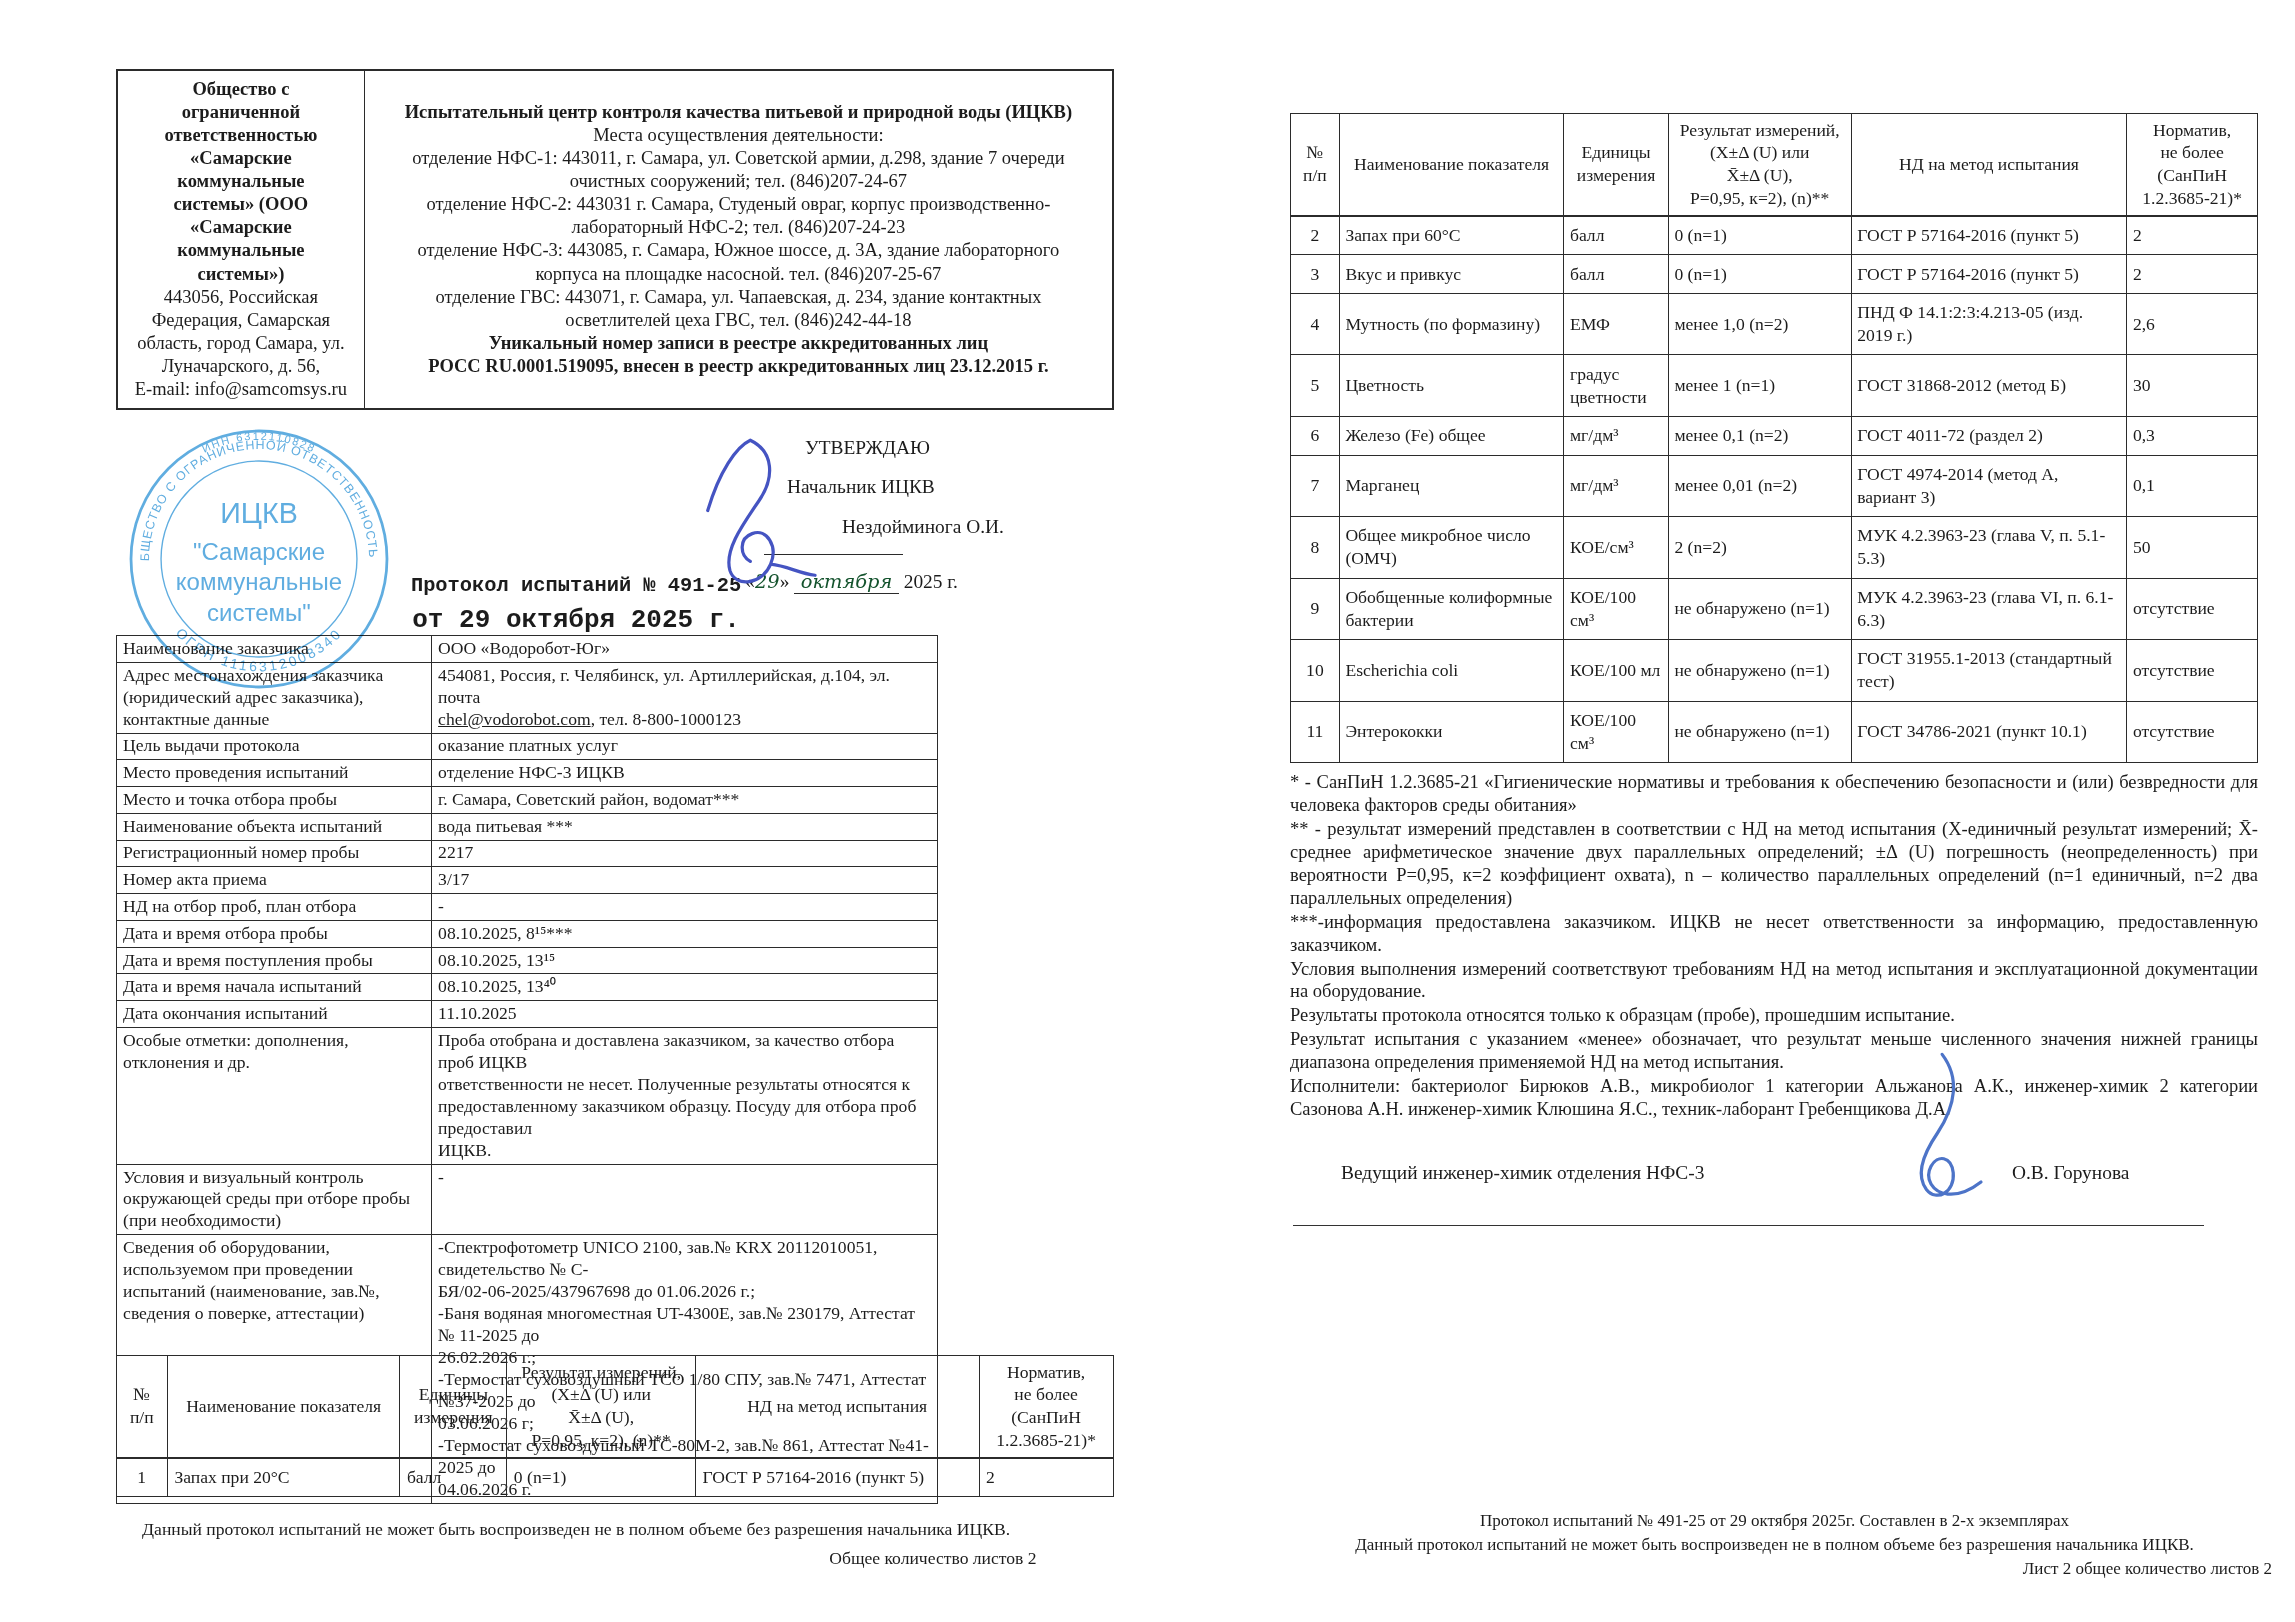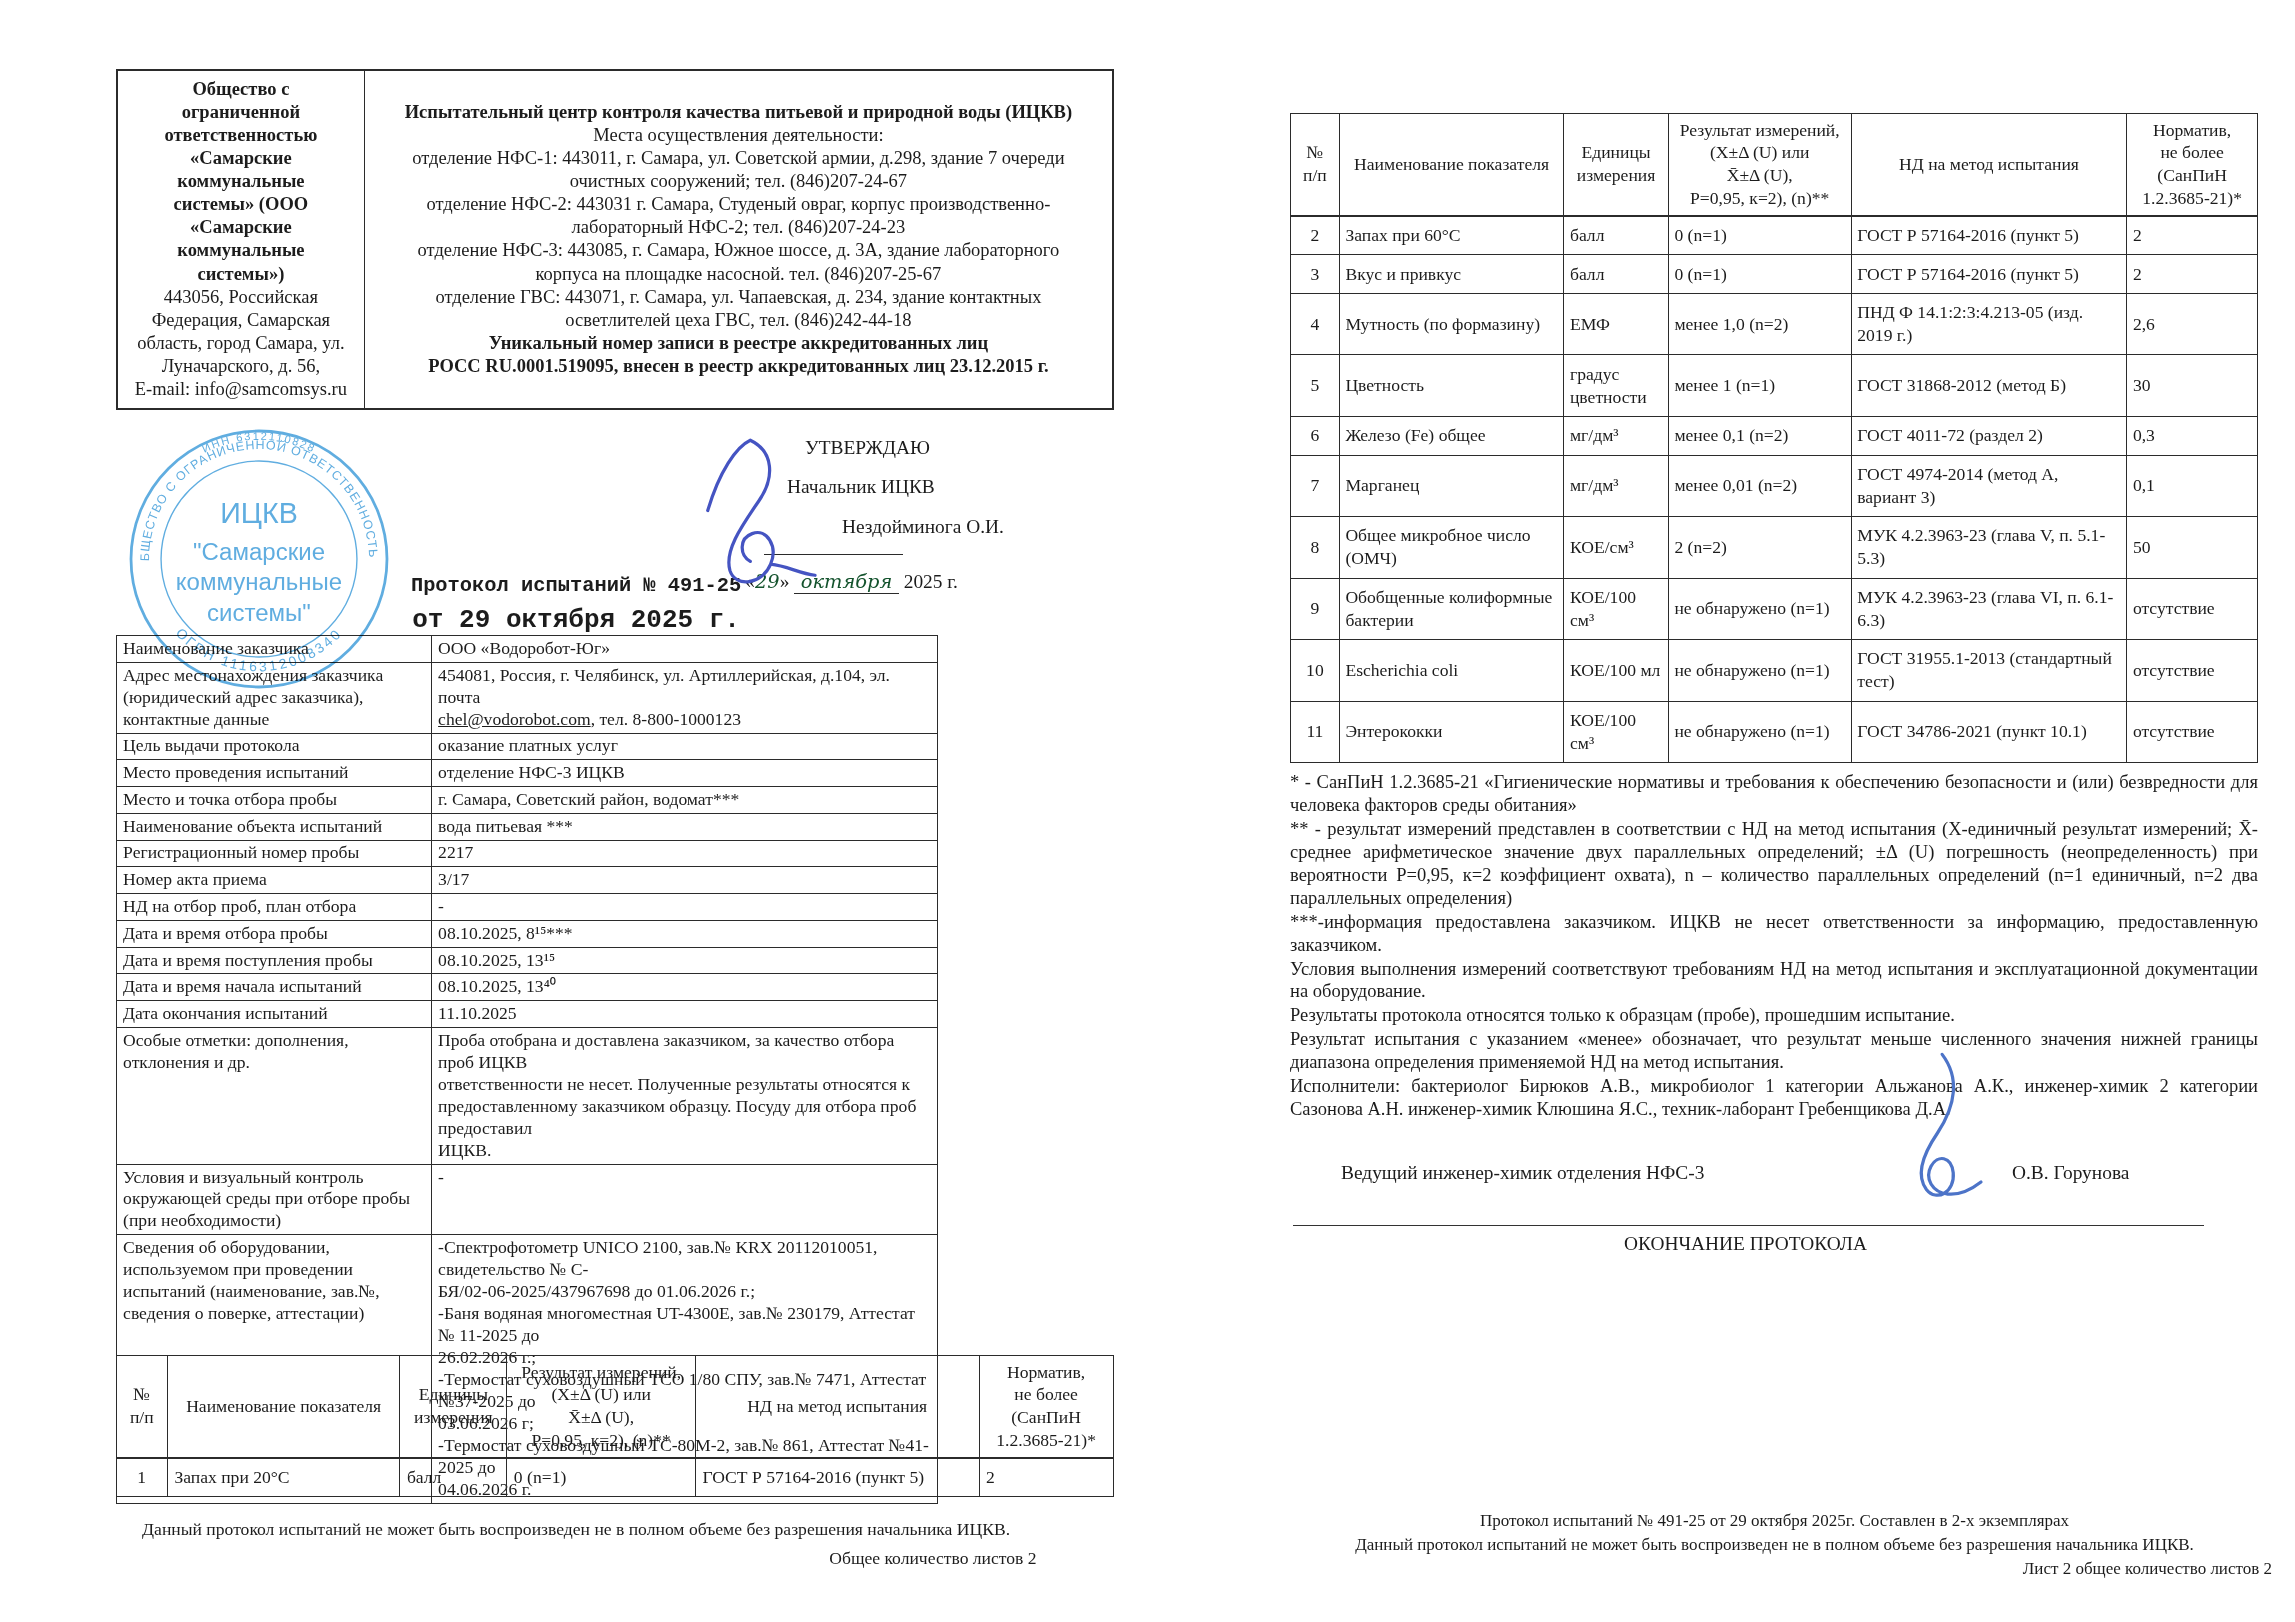--- a/index.html
+++ b/index.html
@@ -409,21 +409,20 @@
 
     <div class="sign-row">
       <span class="sign-title">Ведущий инженер-химик отделения НФС-3</span>
       <svg class="sig2" width="111" height="176" viewBox="0 0 240 380">
         <path d="M 130,20 C 168,70 160,130 120,190 C 88,237 72,280 96,312 C 118,340 158,318 154,276 C 150,240 120,236 106,262 C 92,288 108,318 142,322 C 172,325 196,310 214,296" fill="none" stroke="#4d74c8" stroke-width="7" stroke-linecap="round"></path>
       </svg>
       <span class="sign-name">О.В. Горунова</span>
     </div>
 
     <div class="end-rule"></div>
-    <div class="end-title">ОКОНЧАНИЕ ПРОТОКОЛА</div>
   </div>
 
   <div class="footer2">
     <div class="f1">Протокол испытаний № 491-25 от 29 октября 2025г. Составлен в 2-х экземплярах</div>
     <div class="f2">Данный протокол испытаний не может быть воспроизведен не в полном объеме без разрешения начальника ИЦКВ.</div>
     <div class="f3">Лист 2 общее количество листов 2</div>
   </div>
 </div>
 
 

